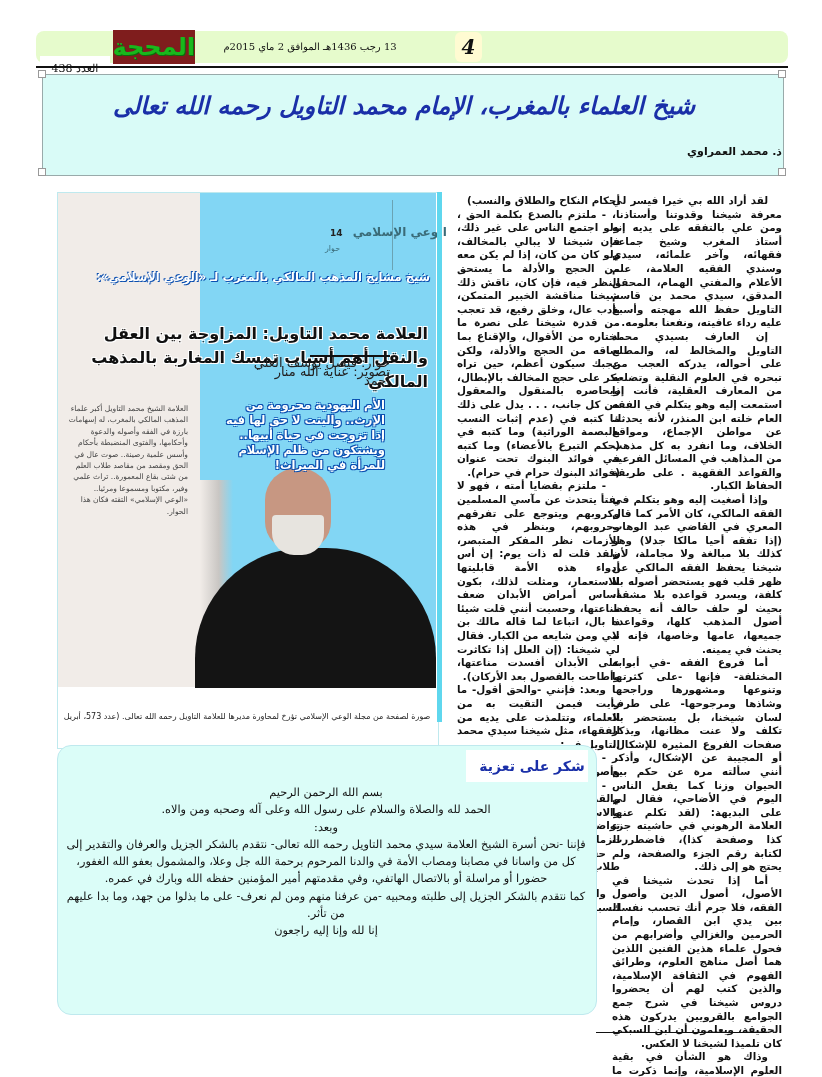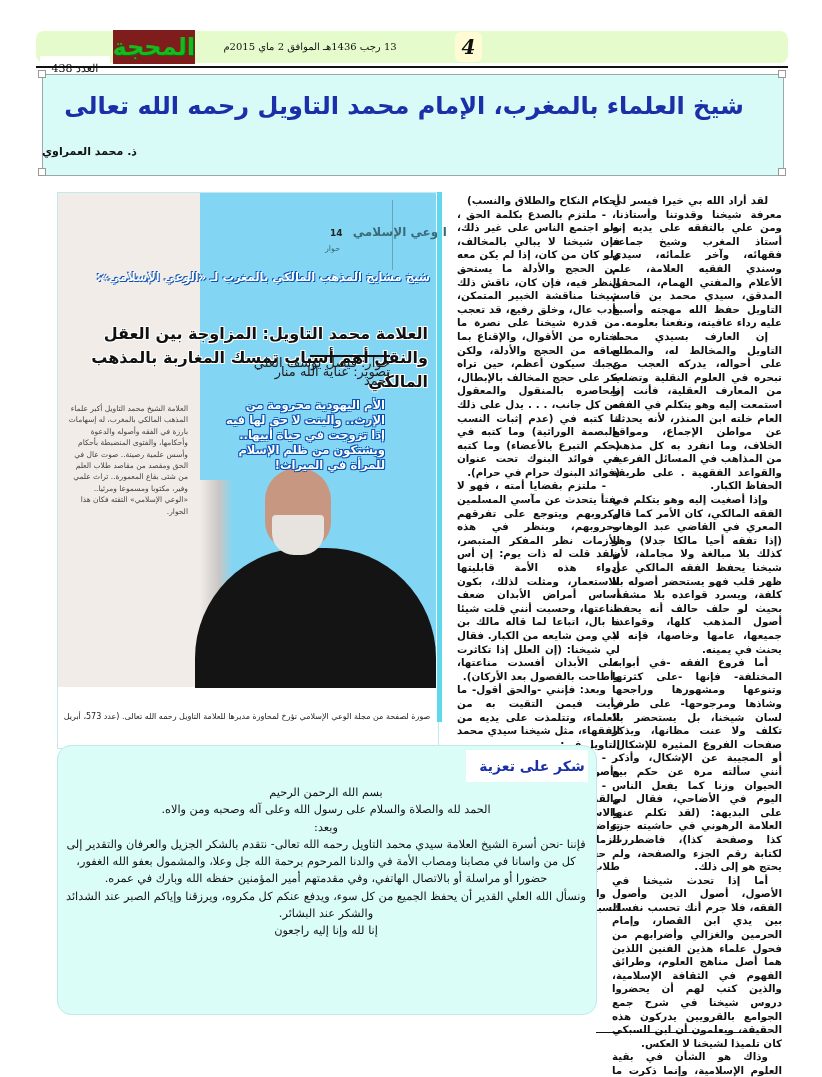--- a/index.html
+++ b/index.html
@@ -10,22 +10,22 @@
   .header-band { left:36px; top:31px; width:752px; height:32px; background:#e6fbcc; border-radius:8px; }
   .issue-box { left:40px; top:34px; width:70px; height:26px; background:#fff; font-size:11px; line-height:26px; text-align:center; direction:rtl; font-family:"DejaVu Serif", serif;margin-top:22px; }
   .masthead { left:113px; top:30px; width:82px; height:34px; background:#7f1d1d; text-align:center; font-size:24px; font-weight:bold; color:#19b81c; line-height:34px; direction:rtl; font-family:"DejaVu Sans", sans-serif; letter-spacing:1px; text-shadow:1px 1px 0 #0a6d0c; }
   .date-text { left:220px; top:34px; width:180px; height:26px; font-size:10px; line-height:26px; text-align:center; direction:rtl; font-family:"DejaVu Serif", serif; }
   .page-num-box { left:455px; top:32px; width:27px; height:30px; background:#fffbd2; border-radius:6px; font-size:20px; font-weight:bold; font-style:italic; line-height:30px; text-align:center; font-family:"DejaVu Serif", serif; }
   .header-rule { left:36px; top:66px; width:752px; height:2px; background:#111; }
 
   
   .title-frame { left:42px; top:74px; width:740px; height:100px; background:#d9fbf7; border:1px solid #9aa; }
   .corner { width:6px; height:6px; border:1px solid #999; background:#fff; }
-  .title { left:42px; top:92px; width:724px; text-align:center; font-size:24px; font-weight:bold; color:#1a2fa8; direction:rtl; }
-  .byline { left:42px; top:145px; width:740px; text-align:left; font-size:11px; font-weight:bold; direction:rtl; }
+  .title { left:42px; top:92px; width:724px; text-align:center; font-size:24px; font-weight:bold; color:#1a2fa8; direction:rtl;font-style:italic; }
+  .byline { left:42px; top:145px; width:740px; text-align:right; font-size:11px; font-weight:bold; direction:rtl; }
 
   
   .col { direction:rtl; text-align:justify; font-size:10.3px; line-height:13.6px; font-weight:bold; color:#111; }
   .col p { margin:0; }
   .col .ind { text-indent:14px; }
   .col-right { left:612px; top:194px; width:170px; }
   .col-mid { left:416px; top:194px; width:163px;margin-left:41px; }
 
   
   .img-frame { left:57px; top:192px; width:380px; height:555px; border:1px solid #bfe9ee; background:#fff; }
@@ -122,17 +122,17 @@
 <div class="abs col-divider"></div>
 
 <div class="abs condolence"></div>
 <div class="abs cond-title-box"></div>
 <div class="abs cond-title">شكر على تعزية</div>
 <div class="abs cond-text">
   <p>بسم الله الرحمن الرحيم</p>
   <p>الحمد لله والصلاة والسلام على رسول الله وعلى آله وصحبه ومن والاه.</p>
   <p>وبعد:</p>
   <p>فإننا -نحن أسرة الشيخ العلامة سيدي محمد التاويل رحمه الله تعالى- نتقدم بالشكر الجزيل والعرفان والتقدير إلى كل من واسانا في مصابنا ومصاب الأمة في والدنا المرحوم برحمة الله جل وعلا، والمشمول بعفو الله الغفور، حضورا أو مراسلة أو بالاتصال الهاتفي، وفي مقدمتهم أمير المؤمنين حفظه الله وبارك في عمره.</p>
-  <p>ونسأل الله العلي القدير أن يحفظ الجميع من كل سوء، ويدفع عنكم كل مكروه، ويرزقنا وإياكم الصبر عند الشدائد والشكر عند البشائر.</p>
+  <p>كما نتقدم بالشكر الجزيل إلى طلبته ومحبيه -من عرفنا منهم ومن لم نعرف- على ما بذلوا من جهد، وما بدا عليهم من تأثر.</p>
   <p>إنا لله وإنا إليه راجعون</p>
 </div>
 
 <div class="abs footer-rule"></div>
 
 </body></html>

